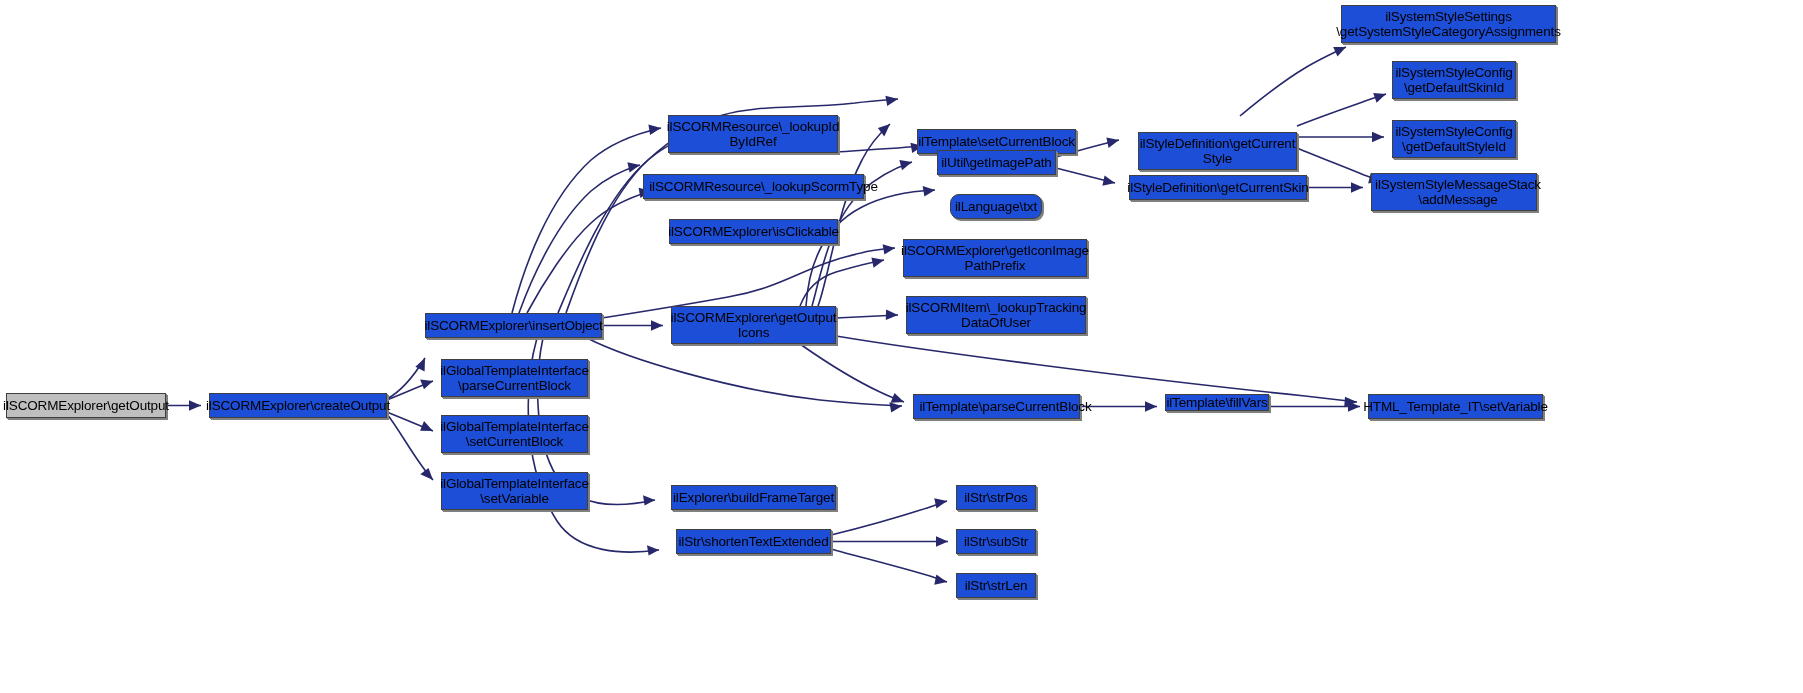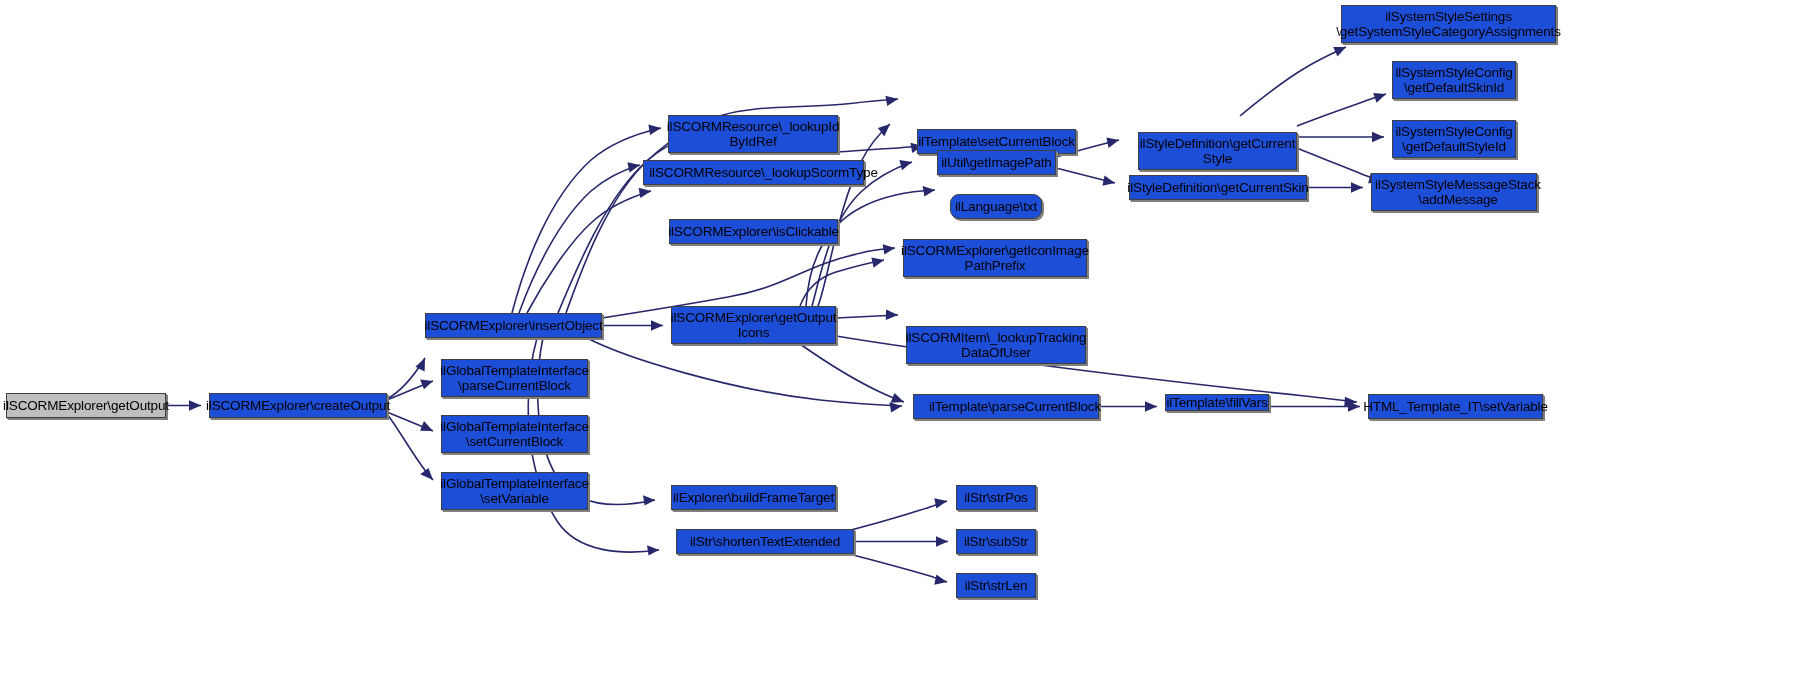--- a/index.html
+++ b/index.html
@@ -214,34 +214,34 @@
       <div class="node" style="left: 209px; top: 393px; width: 178px; height: 25px;"><span class="lbl">ilSCORMExplorer\createOutput</span></div>
       <div class="node" style="left: 425px; top: 313px; width: 177px; height: 25px;"><span class="lbl">ilSCORMExplorer\insertObject</span></div>
       <div class="node" style="left: 441px; top: 359px; width: 147px; height: 38px;"><span class="lbl">ilGlobalTemplateInterface
 \parseCurrentBlock</span></div>
       <div class="node" style="left: 441px; top: 415px; width: 147px; height: 38px;"><span class="lbl">ilGlobalTemplateInterface
 \setCurrentBlock</span></div>
       <div class="node" style="left: 441px; top: 472px; width: 147px; height: 38px;"><span class="lbl">ilGlobalTemplateInterface
 \setVariable</span></div>
       <div class="node" style="left: 668px; top: 115px; width: 170px; height: 38px;"><span class="lbl">ilSCORMResource\_lookupId
 ByIdRef</span></div>
-      <div class="node" style="left: 643px; top: 160px; width: 221px; height: 25px; padding-left: 20px;"><span class="lbl">ilSCORMResource\_lookupScormType</span></div>
+      <div class="node" style="left: 643px; top: 174px; width: 221px; height: 25px; padding-left: 20px;"><span class="lbl">ilSCORMResource\_lookupScormType</span></div>
       <div class="node" style="left: 669px; top: 219px; width: 169px; height: 25px;"><span class="lbl">ilSCORMExplorer\isClickable</span></div>
       <div class="node" style="left: 671px; top: 306px; width: 165px; height: 38px;"><span class="lbl">ilSCORMExplorer\getOutput
 Icons</span></div>
       <div class="node" style="left: 671px; top: 485px; width: 165px; height: 25px;"><span class="lbl">ilExplorer\buildFrameTarget</span></div>
-      <div class="node" style="left: 676px; top: 529px; width: 178px; height: 25px;"><span class="lbl">ilStr\shortenTextExtended</span></div>
+      <div class="node" style="left: 676px; top: 529px; width: 155px; height: 25px;"><span class="lbl">ilStr\shortenTextExtended</span></div>
       <div class="node" style="left: 917px; top: 106px; width: 159px; height: 25px; margin-top: 23px;"><span class="lbl">ilTemplate\setCurrentBlock</span></div>
       <div class="node" style="left: 937px; top: 150px; width: 119px; height: 25px;"><span class="lbl">ilUtil\getImagePath</span></div>
       <div class="node" style="left: 950px; top: 194px; width: 92px; height: 25px; border-radius: 9px;"><span class="lbl">ilLanguage\txt</span></div>
       <div class="node" style="left: 903px; top: 239px; width: 184px; height: 38px;"><span class="lbl">ilSCORMExplorer\getIconImage
 PathPrefix</span></div>
-      <div class="node" style="left: 906px; top: 296px; width: 180px; height: 38px; margin-top: 30px;"><span class="lbl">ilSCORMItem\_lookupTracking
+      <div class="node" style="left: 906px; top: 296px; width: 180px; height: 38px;"><span class="lbl">ilSCORMItem\_lookupTracking
 DataOfUser</span></div>
-      <div class="node" style="left: 913px; top: 394px; width: 186px; height: 25px; padding-left: 18px;"><span class="lbl">ilTemplate\parseCurrentBlock</span></div>
+      <div class="node" style="left: 913px; top: 394px; width: 167px; height: 25px; padding-left: 18px;"><span class="lbl">ilTemplate\parseCurrentBlock</span></div>
       <div class="node" style="left: 956px; top: 485px; width: 80px; height: 25px;"><span class="lbl">ilStr\strPos</span></div>
       <div class="node" style="left: 956px; top: 529px; width: 80px; height: 25px;"><span class="lbl">ilStr\subStr</span></div>
       <div class="node" style="left: 956px; top: 573px; width: 80px; height: 25px;"><span class="lbl">ilStr\strLen</span></div>
       <div class="node" style="left: 1138px; top: 116px; width: 159px; height: 38px; margin-top: 16px;"><span class="lbl">ilStyleDefinition\getCurrent
 Style</span></div>
       <div class="node" style="left: 1129px; top: 175px; width: 178px; height: 25px;"><span class="lbl">ilStyleDefinition\getCurrentSkin</span></div>
       <div class="node" style="left: 1165px; top: 394px; width: 104px; height: 17px;"><span class="lbl">ilTemplate\fillVars</span></div>
       <div class="node" style="left: 1341px; top: 5px; width: 215px; height: 38px;"><span class="lbl">ilSystemStyleSettings
 \getSystemStyleCategoryAssignments</span></div>
       <div class="node" style="left: 1392px; top: 61px; width: 124px; height: 38px;"><span class="lbl">ilSystemStyleConfig

